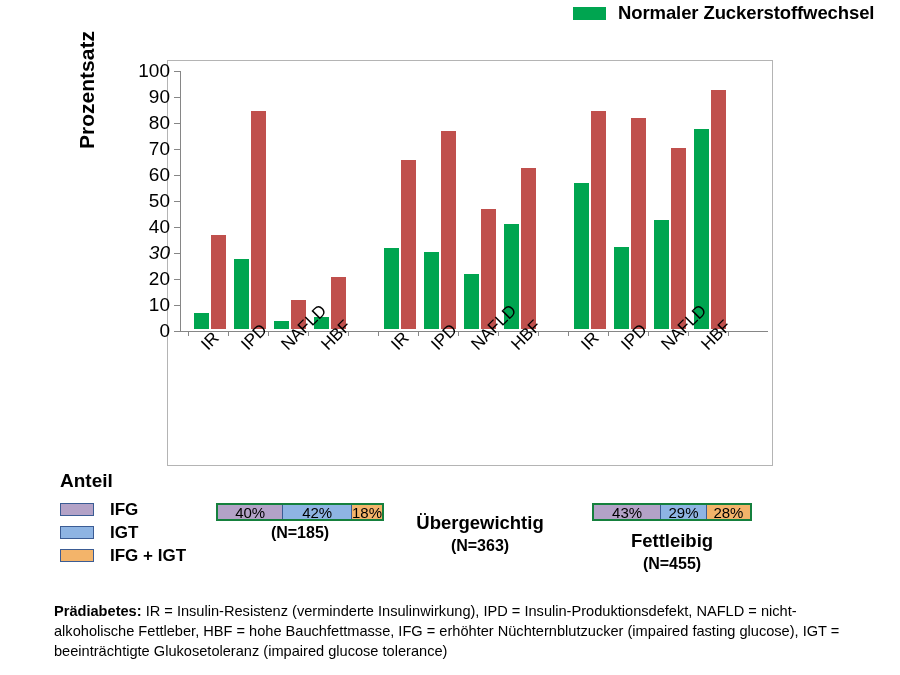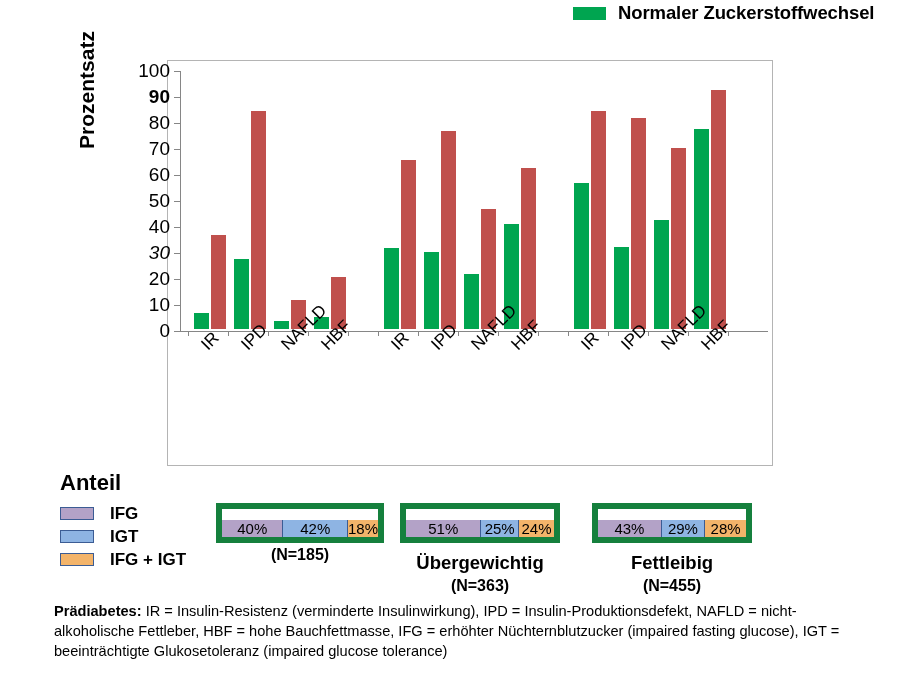--- a/index.html
+++ b/index.html
@@ -60,32 +60,31 @@
   .xlabel {
     position:absolute;
     font-size:17px; line-height:17px;
     white-space:nowrap;
     transform:rotate(-45deg);
     transform-origin:left top;
   }
 
   
   #anteil { position:absolute; left:60px; top:470px; }
-  #anteil-title { font-size:22px; font-weight:bold; margin-bottom:6px; }
+  #anteil-title { font-size:19px; font-weight:bold; margin-bottom:6px; }
   .an-row { display:flex; align-items:center; height:23px; }
   .an-swatch { width:34px; height:13px; border:1.5px solid #3b5c94; margin-right:16px; }
   .an-label { font-size:17px; font-weight:bold; }
 
   
   .prop-block { position:absolute; text-align:center; }
   .prop-bar {
-    display:flex; height:40px;
-    border:6px solid #15803d;
+    display:flex; height:18px;
+    border:2px solid #15803d;
     overflow:hidden;
-    align-items:flex-end;
   }
   .prop-seg {
     display:flex; align-items:center; justify-content:center;
     font-size:15px; color:#000000;
     border-right:1.5px solid #3b5c94;
   }
   .prop-seg:last-child { border-right:none; }
   .prop-name { font-size:18.5px; font-weight:bold; margin-top:9px; }
   .prop-n { font-size:16px; font-weight:bold; margin-top:3px; }
 
@@ -122,21 +121,21 @@
       <div class="ytick-label" style="left: -40px; top: 156px;">40</div>
       <div class="ytick-mark" style="left: 6px; top: 166px;"></div>
       <div class="ytick-label" style="left: -40px; top: 130px;">50</div>
       <div class="ytick-mark" style="left: 6px; top: 140px;"></div>
       <div class="ytick-label" style="left: -40px; top: 104px;">60</div>
       <div class="ytick-mark" style="left: 6px; top: 114px;"></div>
       <div class="ytick-label" style="left: -40px; top: 78px;">70</div>
       <div class="ytick-mark" style="left: 6px; top: 88px;"></div>
       <div class="ytick-label" style="left: -40px; top: 52px;">80</div>
       <div class="ytick-mark" style="left: 6px; top: 62px;"></div>
-      <div class="ytick-label" style="left: -40px; top: 26px; font-weight: bold;">90</div>
+      <div class="ytick-label" style="left: -40px; top: 26px;">90</div>
       <div class="ytick-mark" style="left: 6px; top: 36px;"></div>
       <div class="ytick-label" style="left: -40px; top: 0px;">100</div>
       <div class="ytick-mark" style="left: 6px; top: 10px;"></div>
     </div>
   <div id="bars-layer">
       <div class="bar green" style="left: 26px; width: 15px; height: 15.6px; bottom: 136px;"></div>
       <div class="bar red" style="left: 43px; width: 15px; height: 93.6px; bottom: 136px;"></div>
       <div class="grp-tick" style="left: 20px; top: 270px;"></div>
       <div class="bar green" style="left: 66px; width: 15px; height: 70.2px; bottom: 136px;"></div>
       <div class="bar red" style="left: 83px; width: 15px; height: 218.4px; bottom: 136px;"></div>
@@ -212,25 +211,20 @@
 <div id="props-layer">
     <div class="prop-block" style="left: 216px; top: 503px; width: 168px;">
       <div class="prop-bar">
         <div class="prop-seg" style="background: rgb(179, 162, 199); flex: 40 0 0px;">40%</div>
         <div class="prop-seg" style="background: rgb(142, 180, 227); flex: 42 0 0px;">42%</div>
         <div class="prop-seg" style="background: rgb(243, 180, 106); flex: 18 0 0px;">18%</div>
       </div>
       <div class="prop-n">(N=185)</div>
     </div>
     <div class="prop-block" style="left: 400px; top: 503px; width: 160px;">
-      <div class="prop-bar">
-        <div class="prop-seg" style="background: rgb(179, 162, 199); flex: 51 0 0px;">51%</div>
-        <div class="prop-seg" style="background: rgb(142, 180, 227); flex: 25 0 0px;">25%</div>
-        <div class="prop-seg" style="background: rgb(243, 180, 106); flex: 24 0 0px;">24%</div>
-      </div>
       <div class="prop-name">Übergewichtig</div>
       <div class="prop-n">(N=363)</div>
     </div>
     <div class="prop-block" style="left: 592px; top: 503px; width: 160px;">
       <div class="prop-bar">
         <div class="prop-seg" style="background: rgb(179, 162, 199); flex: 43 0 0px;">43%</div>
         <div class="prop-seg" style="background: rgb(142, 180, 227); flex: 29 0 0px;">29%</div>
         <div class="prop-seg" style="background: rgb(243, 180, 106); flex: 28 0 0px;">28%</div>
       </div>
       <div class="prop-name">Fettleibig</div>

